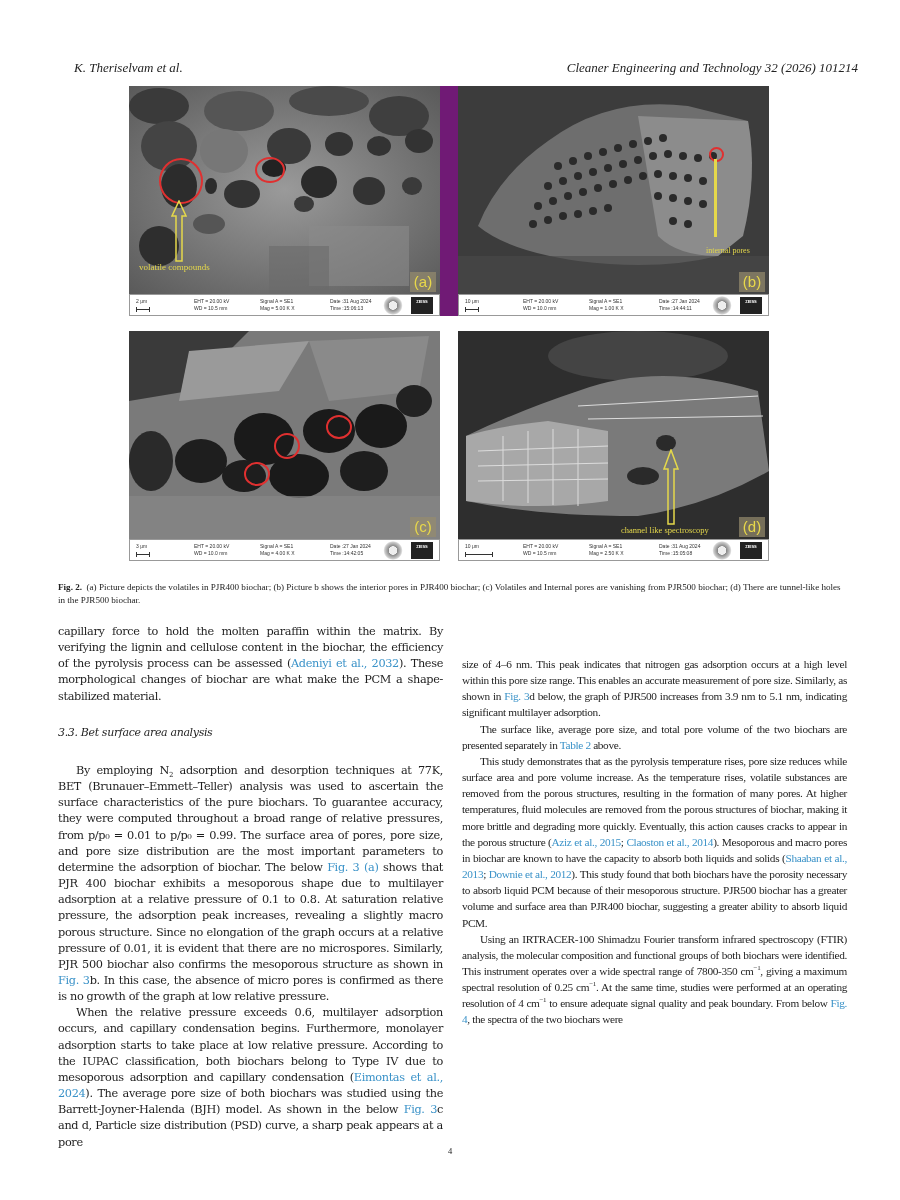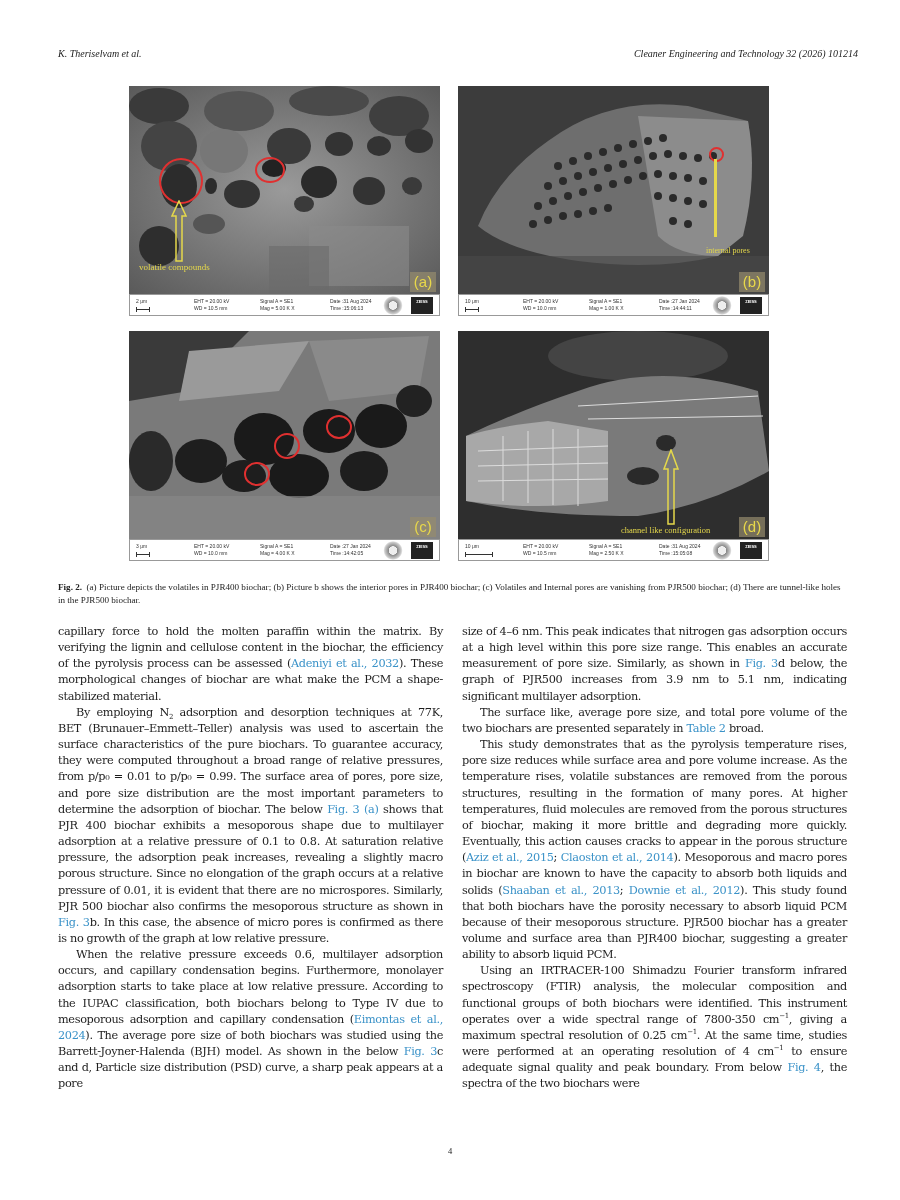--- a/index.html
+++ b/index.html
@@ -1,19 +1,19 @@
 <!DOCTYPE html>
 <html><head>
 <meta charset="utf-8">
 <style>
   html, body { margin: 0; padding: 0; background: #ffffff; }
   body { width: 900px; height: 1200px; position: relative; overflow: hidden;
          font-family: "DejaVu Serif", "Liberation Serif", serif; color: #1a1a1a; }
-  .running-head { position: absolute; top: 48px; font-style: italic; font-size: 10px;
-                  font-family: "Liberation Serif", serif; color: #222; }
+  .running-head { position: absolute; top: 60px; font-style: italic; font-size: 13px;
+                  font-family: "Liberation Serif", serif; color: #222; margin-left: 16px; }
   .rh-left { left: 58px; }
   .rh-right { right: 42px; padding-left: 11px; }
 
   
   .panel { position: absolute; width: 311px; height: 230px; background: #701a75; }
   .panel .img { position: absolute; left: 0; top: 0; width: 311px; height: 208px; overflow: hidden; }
   .panel .infobar { position: absolute; left: 0; top: 208px; width: 311px; height: 22px;
                     background: #fff; border: 1px solid #999; box-sizing: border-box;
                     font-family: "Liberation Sans", sans-serif; font-size: 5px; color: #333; }
   .infobar .c { position: absolute; line-height: 7px; }
@@ -34,37 +34,37 @@
   .annot-text { position: absolute; font-family: "Liberation Serif", serif; font-size: 9px; color: #e5d84b; }
   .circle { position: absolute; border: 2px solid #e03030; border-radius: 50%; }
 
   .caption { position: absolute; left: 58px; top: 581px; width: 790px; font-size: 9.1px; line-height: 13px;
              font-family: "Liberation Serif", serif; color: #222; }
   .caption b { font-weight: bold; }
 
   .col { position: absolute; width: 385px; font-size: 11.3px; line-height: 16.15px; text-align: justify;
          font-family: "DejaVu Serif", serif; letter-spacing: -0.35px; color: #1e1e1e; }
   .col-left { left: 58px; top: 624px; }
-  .col-right { left: 462px; top: 624px; }
+  .col-right { left: 462px; top: 656px; font-family: Liberation Serif, serif; }
   .col p { margin: 0; }
   .indent { text-indent: 18px; }
   .sec-head { font-style: italic; margin: 20px 0 22px 0 !important; font-size: 11px; }
   .link { color: #3a92c8; }
   sup { font-size: 7px; line-height: 0; }
   sub { font-size: 7px; line-height: 0; }
   .page-num { position: absolute; top: 1146px; left: 0; width: 900px; text-align: center; font-size: 8.5px;
               font-family: "Liberation Serif", serif; }
 </style>
 </head>
 <body>
 
 <div class="running-head rh-left">K. Theriselvam et al.</div>
 <div class="running-head rh-right">Cleaner Engineering and Technology 32 (2026) 101214</div>
 
-<div class="panel" style="left:129px; top:86px;">
+<div class="panel" style="left:129px; top:86px;padding-left:37px;">
   <div class="img">
     <svg width="311" height="208" viewBox="0 0 311 208">
       <defs>
         <radialGradient id="ga" cx="50%" cy="50%" r="70%">
             <stop offset="0" stop-color="#9a9a9a"></stop>
             <stop offset="1" stop-color="#5a5a5a"></stop>
           </radialGradient>
       </defs>
       <rect width="311" height="208" fill="url(#ga)"></rect>
       <ellipse cx="30" cy="20" rx="30" ry="18" fill="#3a3a3a"></ellipse>
@@ -230,45 +230,46 @@
           <line x1="120" y1="98" x2="120" y2="175"></line>
         <line x1="120" y1="75" x2="300" y2="65"></line>
           <line x1="130" y1="88" x2="305" y2="85"></line>
       </g>
       <ellipse cx="185" cy="145" rx="16" ry="9" fill="#2a2a2a"></ellipse>
       <ellipse cx="208" cy="112" rx="10" ry="8" fill="#2a2a2a"></ellipse>
     </svg>
     <svg style="position:absolute; left:205px; top:118px;" width="16" height="76">
       <polygon points="8,1 15,20 11,20 11,75 5,75 5,20 1,20" fill="none" stroke="#e5d84b" stroke-width="1.5"></polygon>
     </svg>
-    <div class="annot-text" style="left:163px; top:194px; font-size:8.5px;">channel like configuration</div>
+    <div class="annot-text" style="left:163px; top:194px; font-size:8.5px;">channel like spectroscopy</div>
     <div class="panel-label">(d)</div>
   </div>
   <div class="infobar">
     <span class="c scale">10 μm</span>
     <span class="scalebar" style="width:26px;"></span>
     <span class="c col1"><span>EHT = 20.00 kV</span><br><span>WD = 10.5 mm</span></span>
     <span class="c col2"><span>Signal A = SE1</span><br><span>Mag =   2.50 K X</span></span>
     <span class="c col3"><span>Date :31 Aug 2024</span><br><span>Time :15:05:08</span></span>
     <span class="logo1"></span>
     <span class="logo2">ZEISS</span>
   </div>
 </div>
 
 <div class="caption">
   <b>Fig. 2.</b>&nbsp;
   <span>(a) Picture depicts the volatiles in PJR400 biochar; (b) Picture b shows the interior pores in PJR400 biochar; (c) Volatiles and Internal pores are vanishing from PJR500 biochar; (d) There are tunnel-like holes in the PJR500 biochar.</span>
 </div>
 
 <div class="col col-left">
   <p><span>capillary force to hold the molten paraffin within the matrix. By verifying the lignin and cellulose content in the biochar, the efficiency of the pyrolysis process can be assessed (</span><span class="link">Adeniyi et al., 2032</span><span>). These morphological changes of biochar are what make the PCM a shape-stabilized material.</span></p>
+  <p class="sec-head">3.3.  Bet surface area analysis</p>
   <p class="indent"><span>By employing N</span><sub>2</sub><span> adsorption and desorption techniques at 77K, BET (Brunauer–Emmett–Teller) analysis was used to ascertain the surface characteristics of the pure biochars. To guarantee accuracy, they were computed throughout a broad range of relative pressures, from p/p₀ = 0.01 to p/p₀ = 0.99. The surface area of pores, pore size, and pore size distribution are the most important parameters to determine the adsorption of biochar. The below </span><span class="link">Fig. 3 (a)</span><span> shows that PJR 400 biochar exhibits a mesoporous shape due to multilayer adsorption at a relative pressure of 0.1 to 0.8. At saturation relative pressure, the adsorption peak increases, revealing a slightly macro porous structure. Since no elongation of the graph occurs at a relative pressure of 0.01, it is evident that there are no microspores. Similarly, PJR 500 biochar also confirms the mesoporous structure as shown in </span><span class="link">Fig. 3</span><span>b. In this case, the absence of micro pores is confirmed as there is no growth of the graph at low relative pressure.</span></p>
   <p class="indent"><span>When the relative pressure exceeds 0.6, multilayer adsorption occurs, and capillary condensation begins. Furthermore, monolayer adsorption starts to take place at low relative pressure. According to the IUPAC classification, both biochars belong to Type IV due to mesoporous adsorption and capillary condensation (</span><span class="link">Eimontas et al., 2024</span><span>). The average pore size of both biochars was studied using the Barrett-Joyner-Halenda (BJH) model. As shown in the below </span><span class="link">Fig. 3</span><span>c and d, Particle size distribution (PSD) curve, a sharp peak appears at a pore</span></p>
 </div>
 
 <div class="col col-right">
   <p><span>size of 4–6 nm. This peak indicates that nitrogen gas adsorption occurs at a high level within this pore size range. This enables an accurate measurement of pore size. Similarly, as shown in </span><span class="link">Fig. 3</span><span>d below, the graph of PJR500 increases from 3.9 nm to 5.1 nm, indicating significant multilayer adsorption.</span></p>
-  <p class="indent"><span>The surface like, average pore size, and total pore volume of the two biochars are presented separately in </span><span class="link">Table 2</span><span> broad.</span></p>
+  <p class="indent"><span>The surface like, average pore size, and total pore volume of the two biochars are presented separately in </span><span class="link">Table 2</span><span> above.</span></p>
   <p class="indent"><span>This study demonstrates that as the pyrolysis temperature rises, pore size reduces while surface area and pore volume increase. As the temperature rises, volatile substances are removed from the porous structures, resulting in the formation of many pores. At higher temperatures, fluid molecules are removed from the porous structures of biochar, making it more brittle and degrading more quickly. Eventually, this action causes cracks to appear in the porous structure (</span><span class="link">Aziz et al., 2015</span><span>; </span><span class="link">Claoston et al., 2014</span><span>). Mesoporous and macro pores in biochar are known to have the capacity to absorb both liquids and solids (</span><span class="link">Shaaban et al., 2013</span><span>; </span><span class="link">Downie et al., 2012</span><span>). This study found that both biochars have the porosity necessary to absorb liquid PCM because of their mesoporous structure. PJR500 biochar has a greater volume and surface area than PJR400 biochar, suggesting a greater ability to absorb liquid PCM.</span></p>
   <p class="indent"><span>Using an IRTRACER-100 Shimadzu Fourier transform infrared spectroscopy (FTIR) analysis, the molecular composition and functional groups of both biochars were identified. This instrument operates over a wide spectral range of 7800-350 cm</span><sup>−1</sup><span>, giving a maximum spectral resolution of 0.25 cm</span><sup>−1</sup><span>. At the same time, studies were performed at an operating resolution of 4 cm</span><sup>−1</sup><span> to ensure adequate signal quality and peak boundary. From below </span><span class="link">Fig. 4</span><span>, the spectra of the two biochars were</span></p>
 </div>
 
 <div class="page-num">4</div>
 
 </body></html>

